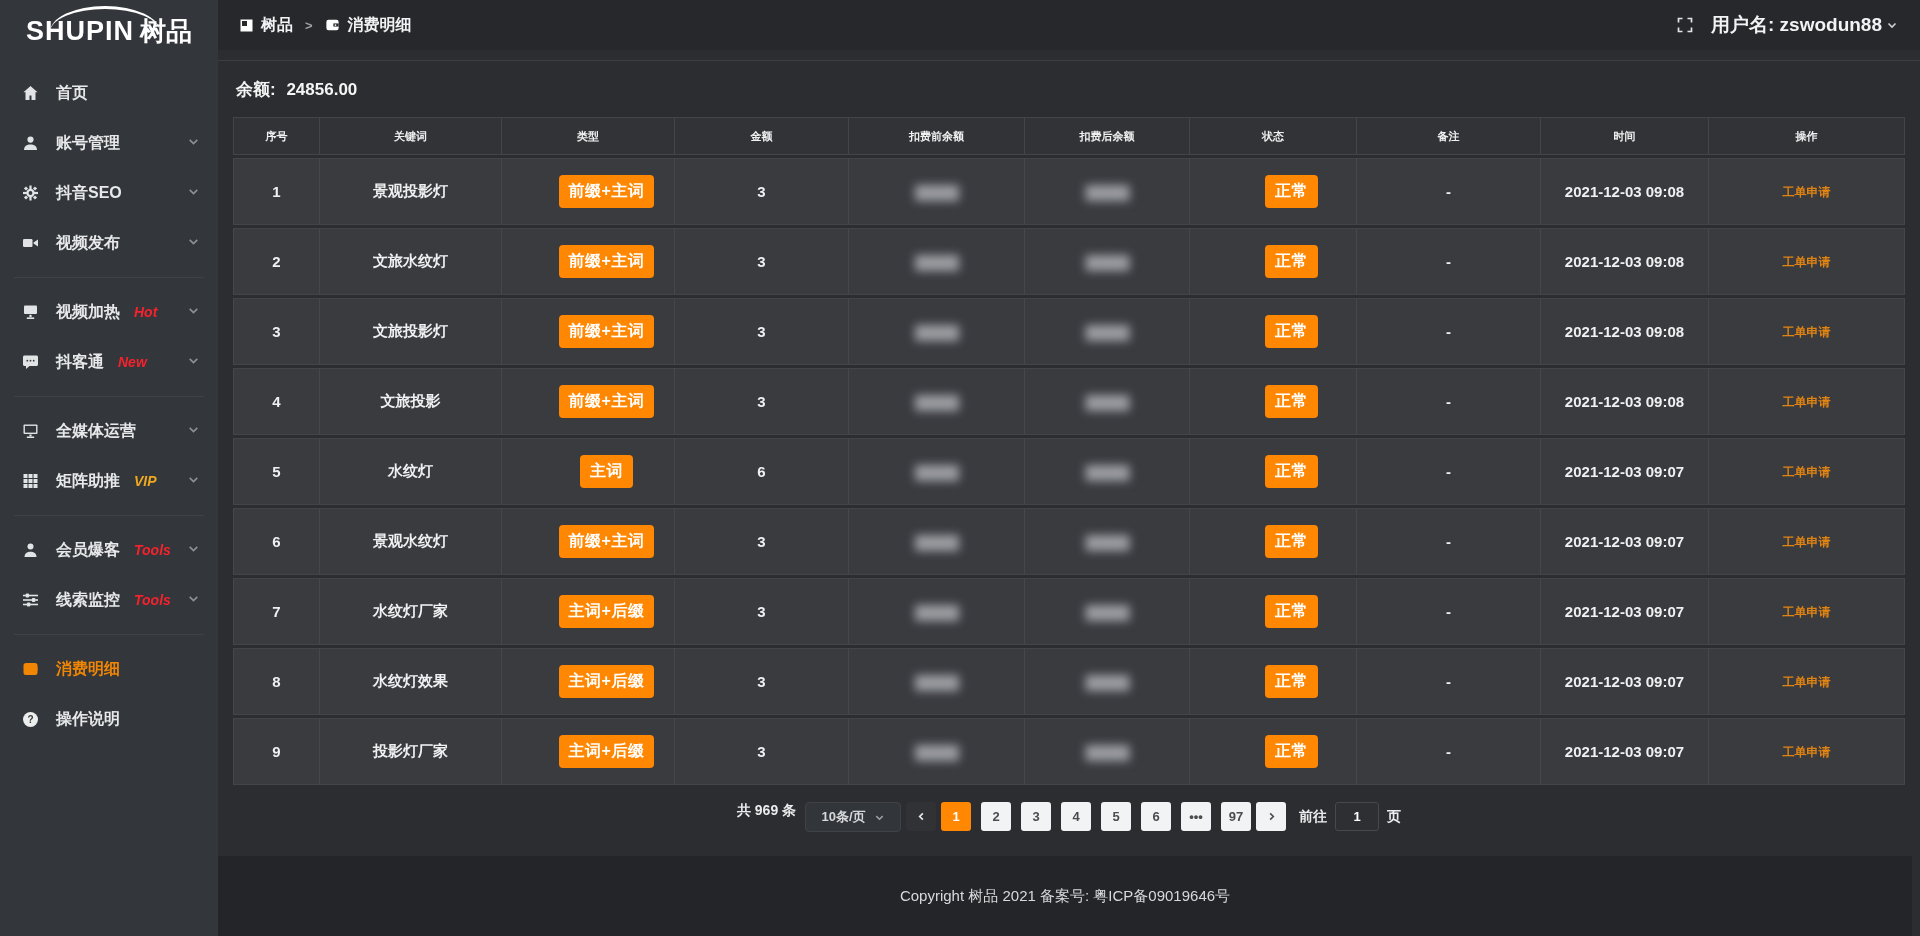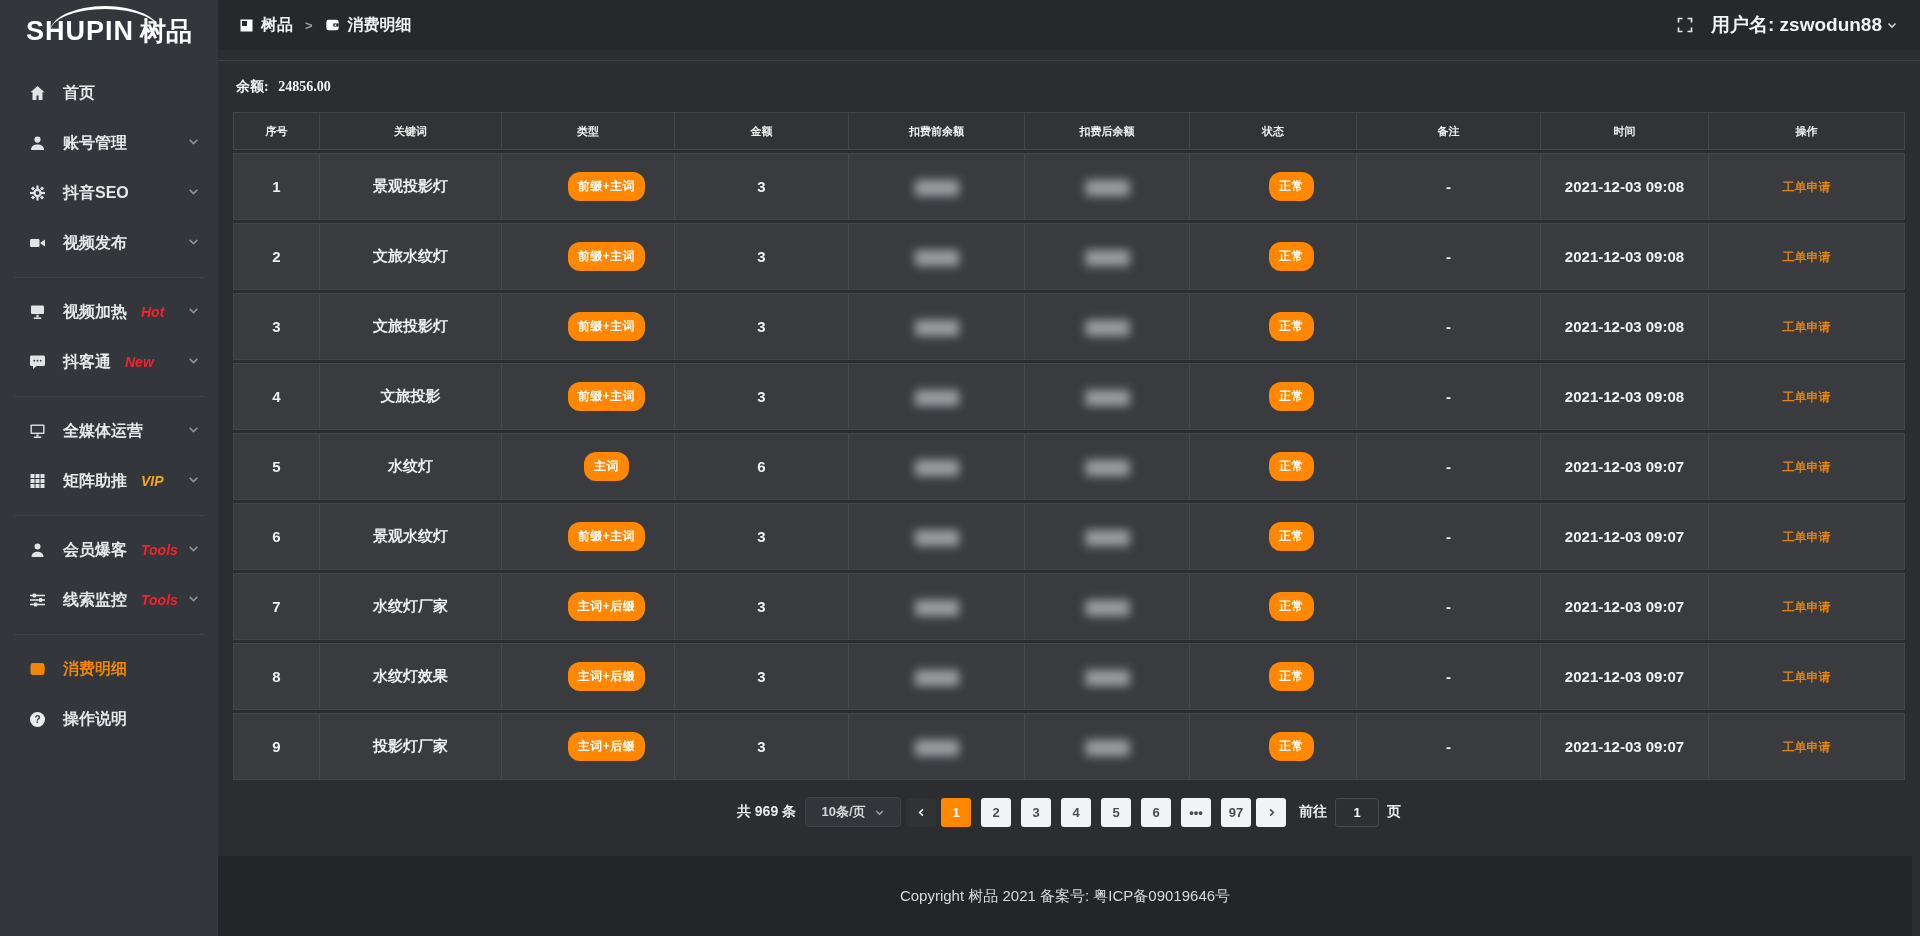--- a/index.html
+++ b/index.html
@@ -7,21 +7,21 @@
               font-family:"Liberation Sans", sans-serif; color:#eceded; }
 
   
   .sidebar { position:fixed; left:0; top:0; width:218px; height:936px; background:#33363a; z-index:5; }
   .logo { height:62px; display:flex; align-items:center; justify-content:center; gap:6px; position:relative; }
   .logo-arc { position:absolute; top:6px; left:50px; width:110px; height:26px;
               border-top:3px solid #fff; border-radius:50%/100% 100% 0 0; }
   .logo-en { font-size:27px; font-weight:bold; letter-spacing:1px; color:#fff; }
   .logo-cn { font-size:26px; font-weight:bold; color:#fff; }
   .menu { padding-top:6px; }
-  .side-item { height:50px; display:flex; align-items:center; padding:0 18px 0 29px; cursor:pointer;
+  .side-item { height:50px; display:flex; align-items:center; padding:0 18px 0 22px; cursor:pointer;
                font-size:16px; color:#e7e8e9; }
   .side-item .s-icon { width:20px; height:18px; margin-right:14px; display:inline-flex; align-items:center; }
   .side-item .s-label { font-weight:600; }
   .side-item .s-tag { font-style:italic; font-weight:bold; font-size:14px; margin-left:14px; }
   .side-item .s-chevron { margin-left:auto; opacity:.8; }
   .side-item.active { color:#f08604; }
   .side-item.active svg * { fill:#f08604; }
   .side-divider { height:1px; background:#3e4145; margin:9px 14px; }
 
   
@@ -30,38 +30,38 @@
   .crumb { display:flex; align-items:center; gap:8px; font-size:16px; font-weight:bold; color:#f2f3f4; }
   .crumb .sep { color:#9fa1a4; font-size:13px; font-weight:bold; margin:0 4px; }
   .crumb .c-icon { display:inline-flex; }
   .top-right { margin-left:auto; display:flex; align-items:center; gap:18px; }
   .fullscreen-btn { display:inline-flex; cursor:pointer; }
   .user-box { font-size:19px; font-weight:bold; color:#f2f3f4; display:flex; align-items:center; gap:4px; cursor:pointer; }
 
   
   .main { margin-left:218px; padding:50px 15px 0 15px; height:856px; }
   .top-rule { border-bottom:1px solid #3c3e41; margin:10px -15px 0 -15px; }
-  .balance { padding:17px 3px 13px 3px; font-size:14px; font-weight:bold; color:#f5f5f5;font-family:Liberation Serif, serif; }
+  .balance { padding:17px 3px 13px 3px; font-size:17px; font-weight:bold; color:#f5f5f5; }
   .balance b { margin-left:6px; }
 
   table.grid { width:1672px; table-layout:fixed; border-collapse:separate; border-spacing:0 3px; }
   table.grid th { background:#313337; height:38px; font-size:11px; font-weight:bold; color:#f0f0f1;
                   border-right:1px solid #434549; border-top:1px solid #434549; border-bottom:1px solid #434549; }
   table.grid th:first-child { border-left:1px solid #434549; }
   table.grid td { background:#393b3f; height:67px; text-align:center; font-size:15px; font-weight:600;
                   color:#eef0f1; border-right:1px solid #45474b; border-top:1px solid #424448;
                   border-bottom:1px solid #424448; }
   table.grid td:first-child { border-left:1px solid #45474b; }
-  .type-badge, .status-badge { display:inline-block; background:#ff8702; color:#fff; font-size:12px;
-                  font-weight:bold; padding:6px 10px; border-radius:12px; letter-spacing:.5px;margin-left:37px; }
+  .type-badge, .status-badge { display:inline-block; background:#ff8702; color:#fff; font-size:16px;
+                  font-weight:bold; padding:6px 10px; border-radius:4px; letter-spacing:.5px;margin-left:37px; }
   .blurred { filter:blur(5px); color:#9b9da1; font-size:15px; letter-spacing:-1px; }
   .op-link { color:#e08312; font-weight:bold; font-size:12px; cursor:pointer; }
 
   
-  .pager { display:flex; align-items:center; justify-content:center; gap:5px; margin:14px 0 0 0; }
+  .pager { display:flex; align-items:flex-start; justify-content:center; gap:5px; margin:14px 0 0 0; }
   .pg-total { font-size:14px; font-weight:bold; color:#ececee; margin-right:4px; }
   .pg-size { background:#323539; border:1px solid #3f4246; border-radius:4px; height:30px; min-width:96px;
              display:flex; align-items:center; justify-content:center; gap:8px; font-size:13px;
              color:#d6d7d9; font-weight:bold; cursor:pointer; padding:0 10px; }
   .pg-btn { min-width:30px; height:29px; border-radius:3px; display:flex; align-items:center; justify-content:center;
             font-size:13px; font-weight:bold; cursor:pointer; background:#f2f3f5; color:#4a4c50; }
   .pg-btn.prev { background:#303236; color:#e8e9ea; }
   .pg-btn.active { background:#ff8702; color:#fff; }
   .pg-goto { display:flex; align-items:center; gap:8px; margin-left:8px; font-size:14px; font-weight:bold; color:#ececee; }
   .pg-input { width:44px; height:29px; background:#2d2f32; border:1px solid #47494d; border-radius:3px;

